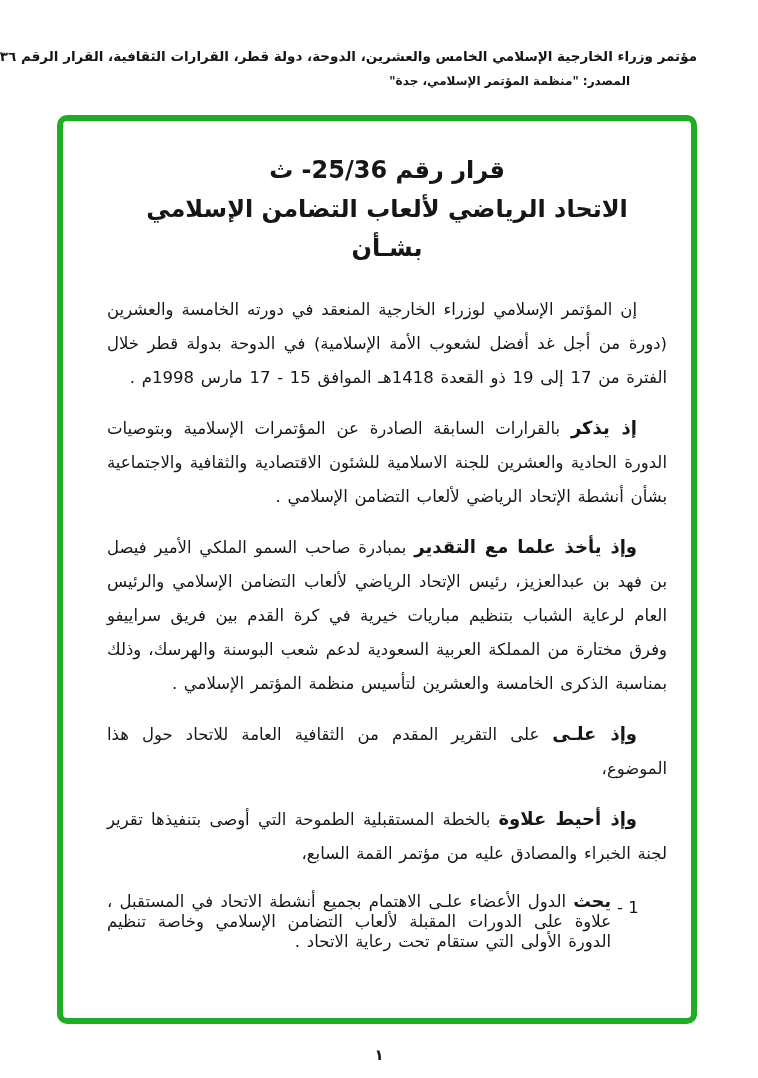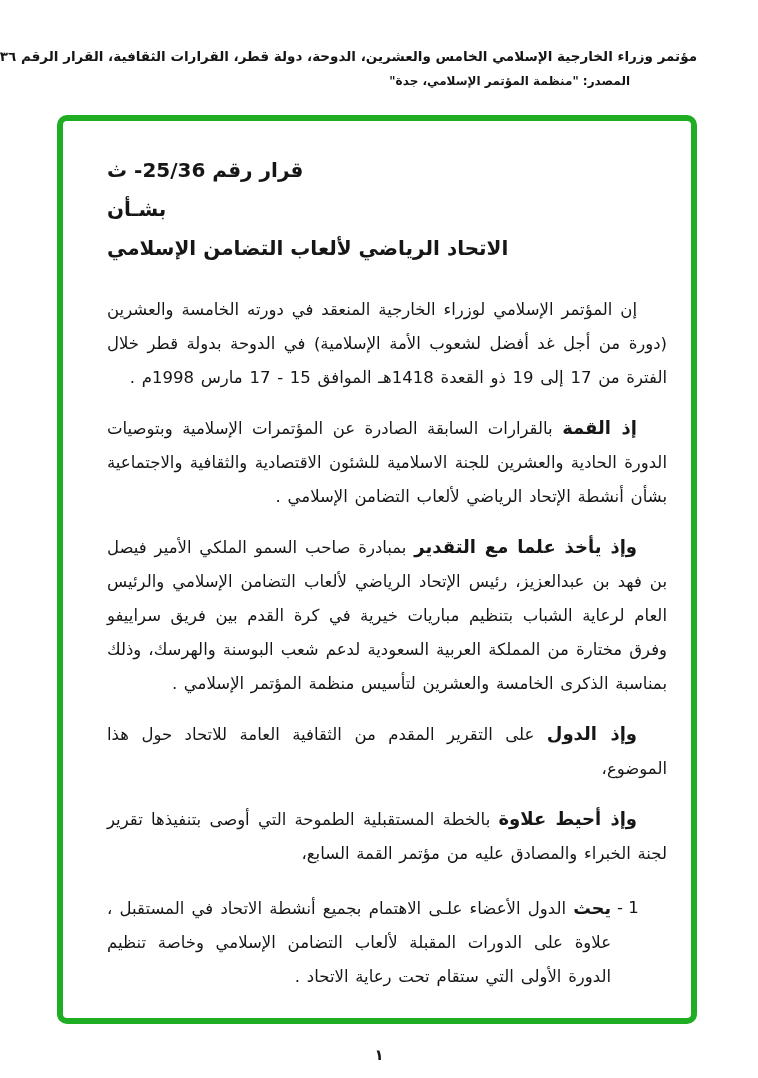--- a/index.html
+++ b/index.html
@@ -44,23 +44,23 @@
     width: 628px;
     height: 897px;
     border: 6px solid #1fad24;
     border-radius: 10px;
     background: #ffffff;
   }
   .doc-content {
     padding: 30px 24px 0 44px;
   }
   .title-block {
-    text-align: left;
+    text-align: center;
     font-weight: bold;
-    font-size: 20px;
+    font-size: 24px;
     line-height: 39px;
     margin-bottom: 24px;
   }
   .para {
     font-size: 16.5px;
     line-height: 34px;
     text-align: justify;
     text-align-last: right;
     margin: 0 0 16px 0;
     text-indent: 30px;
@@ -80,21 +80,21 @@
     padding-left: 6px;
     box-sizing: border-box;
     font-size: 16.5px;
     line-height: 34px;
     text-align: left;
     white-space: nowrap;
   }
   .item-text {
     flex: 1;
     font-size: 16.5px;
-    line-height: 34px;
+    line-height: 20px;
     text-align: justify;
     text-align-last: right;
     word-spacing: 1.5px;
   }
   .item-text .lead {
     font-weight: bold;
     font-size: 17.5px;
   }
   .page-number {
     position: absolute;
@@ -112,31 +112,31 @@
 <div class="doc-header">
   <div class="line1">مؤتمر وزراء الخارجية الإسلامي الخامس والعشرين، الدوحة، دولة قطر، القرارات الثقافية، القرار الرقم ٢٥/٣٦-ث</div>
   <div class="line2">المصدر:  "منظمة المؤتمر الإسلامي، جدة"</div>
 </div>
 
 <div class="doc-frame" style="border-color: rgb(31, 173, 36);">
   <div class="doc-content">
 
     <div class="title-block">
       <div>قرار رقم 25/36- ث</div>
+      <div>الاتحاد الرياضي لألعاب التضامن الإسلامي</div>
       <div>بشـأن</div>
-      <div>الاتحاد الرياضي لألعاب التضامن الإسلامي</div>
     </div>
 
     <p class="para"><span class="lead"></span><span>إن المؤتمر الإسلامي لوزراء الخارجية المنعقد في دورته الخامسة والعشرين (دورة من أجل غد أفضل لشعوب الأمة الإسلامية) في الدوحة بدولة قطر خلال الفترة من 17 إلى  19 ذو القعدة 1418هـ الموافق 15 - 17 مارس 1998م .</span></p>
 
-    <p class="para"><span class="lead">إذ القمة</span><span> بالقرارات السابقة الصادرة عن المؤتمرات الإسلامية وبتوصيات الدورة الحادية والعشرين للجنة الاسلامية للشئون الاقتصادية والثقافية والاجتماعية بشأن أنشطة الإتحاد الرياضي لألعاب التضامن الإسلامي .</span></p>
+    <p class="para"><span class="lead">إذ يذكر</span><span> بالقرارات السابقة الصادرة عن المؤتمرات الإسلامية وبتوصيات الدورة الحادية والعشرين للجنة الاسلامية للشئون الاقتصادية والثقافية والاجتماعية بشأن أنشطة الإتحاد الرياضي لألعاب التضامن الإسلامي .</span></p>
 
     <p class="para"><span class="lead">وإذ يأخذ علما مع التقدير</span><span> بمبادرة صاحب السمو الملكي الأمير فيصل بن فهد بن عبدالعزيز، رئيس الإتحاد الرياضي لألعاب التضامن الإسلامي والرئيس العام لرعاية الشباب بتنظيم مباريات خيرية في كرة القدم بين فريق سراييفو وفرق مختارة من المملكة العربية السعودية لدعم شعب البوسنة والهرسك، وذلك بمناسبة الذكرى الخامسة والعشرين لتأسيس منظمة المؤتمر الإسلامي .</span></p>
 
-    <p class="para"><span class="lead">وإذ الدول</span><span> على التقرير المقدم من الثقافية العامة للاتحاد حول هذا الموضوع،</span></p>
+    <p class="para"><span class="lead">وإذ علـى</span><span> على التقرير المقدم من الثقافية العامة للاتحاد حول هذا الموضوع،</span></p>
 
     <p class="para"><span class="lead">وإذ أحيط علاوة</span><span> بالخطة المستقبلية الطموحة التي أوصى بتنفيذها تقرير لجنة الخبراء والمصادق عليه من مؤتمر القمة السابع،</span></p>
 
     <div class="list-item">
       <div class="item-marker">1 -</div>
       <div class="item-text"><span class="lead">يحث</span><span> الدول الأعضاء علـى الاهتمام بجميع أنشطة الاتحاد في المستقبل ، علاوة على الدورات المقبلة لألعاب التضامن الإسلامي وخاصة تنظيم الدورة الأولى التي ستقام تحت رعاية الاتحاد .</span></div>
     </div>
 
   </div>
 </div>

